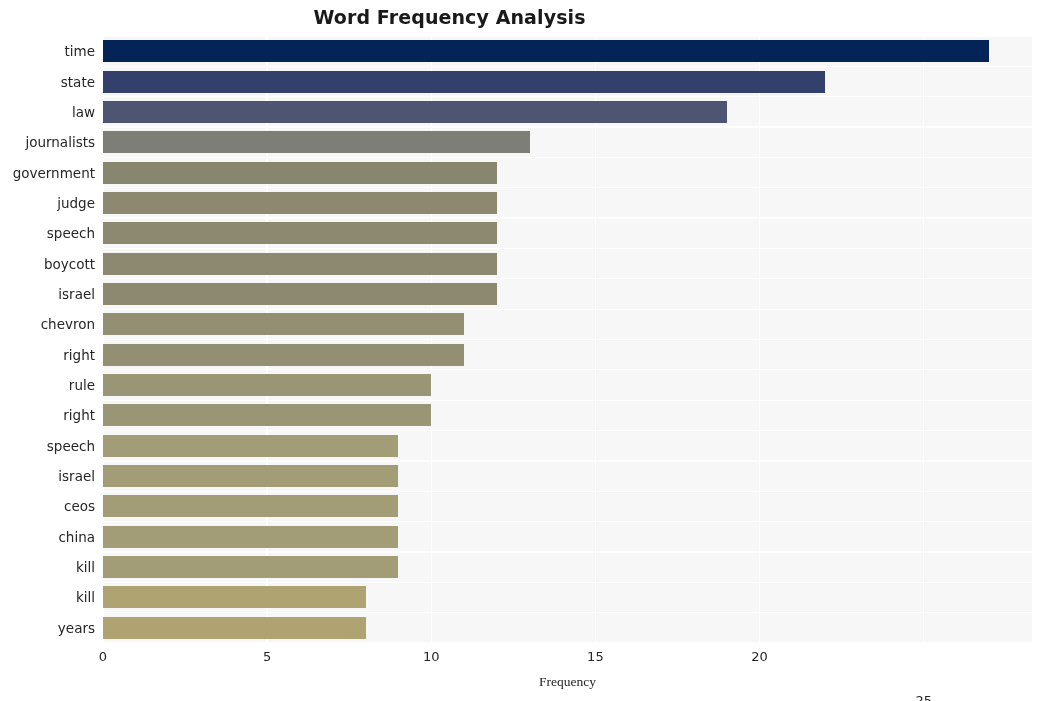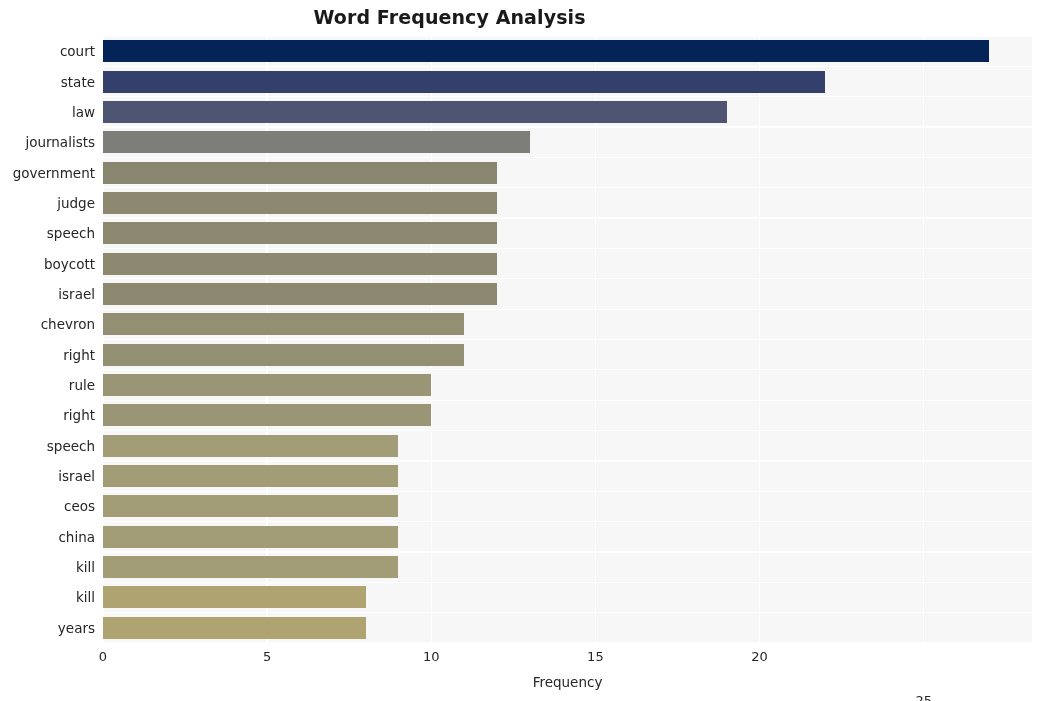--- a/index.html
+++ b/index.html
@@ -89,20 +89,21 @@
     color: #262626;
   }
   #xaxis-title {
     position: absolute;
     left: 103px;
     top: 674px;
     width: 929px;
     text-align: center;
     font-size: 13.5px;
     color: #262626;
+    font-family: Liberation Serif, serif;
   }
 </style>
 </head>
 <body>
 
 <div id="figure">
 
   <div id="chart-title">Word Frequency Analysis</div>
 
   <div id="plot-area">
@@ -149,21 +150,21 @@
       <div class="bar" title="federal: 9" style="left: 0px; width: 295.442px; top: 398.725px; background: rgb(162, 156, 119);"></div>
       <div class="bar" title="israel: 9" style="left: 0px; width: 295.442px; top: 429.075px; background: rgb(162, 156, 119);"></div>
       <div class="bar" title="ceos: 9" style="left: 0px; width: 295.442px; top: 459.425px; background: rgb(162, 156, 119);"></div>
       <div class="bar" title="china: 9" style="left: 0px; width: 295.442px; top: 489.775px; background: rgb(162, 156, 119);"></div>
       <div class="bar" title="kill: 9" style="left: 0px; width: 295.442px; top: 520.125px; background: rgb(162, 156, 119);"></div>
       <div class="bar" title="write: 8" style="left: 0px; width: 262.615px; top: 550.475px; background: rgb(175, 163, 113);"></div>
       <div class="bar" title="years: 8" style="left: 0px; width: 262.615px; top: 580.825px; background: rgb(175, 163, 113);"></div>
     </div>
 
   <div id="ylabels">
-      <div class="ytick" style="top: 8.175px;">court</div>
+      <div class="ytick" style="top: 8.175px;">time</div>
       <div class="ytick" style="top: 38.525px;">state</div>
       <div class="ytick" style="top: 68.875px;">law</div>
       <div class="ytick" style="top: 99.225px; padding-left: 42px;">journalists</div>
       <div class="ytick" style="top: 129.575px;">government</div>
       <div class="ytick" style="top: 159.925px;">judge</div>
       <div class="ytick" style="top: 190.275px; text-align: right;">speech</div>
       <div class="ytick" style="top: 220.625px;">boycott</div>
       <div class="ytick" style="top: 250.975px;">israel</div>
       <div class="ytick" style="top: 281.325px;">chevron</div>
       <div class="ytick" style="top: 311.675px;">right</div>

